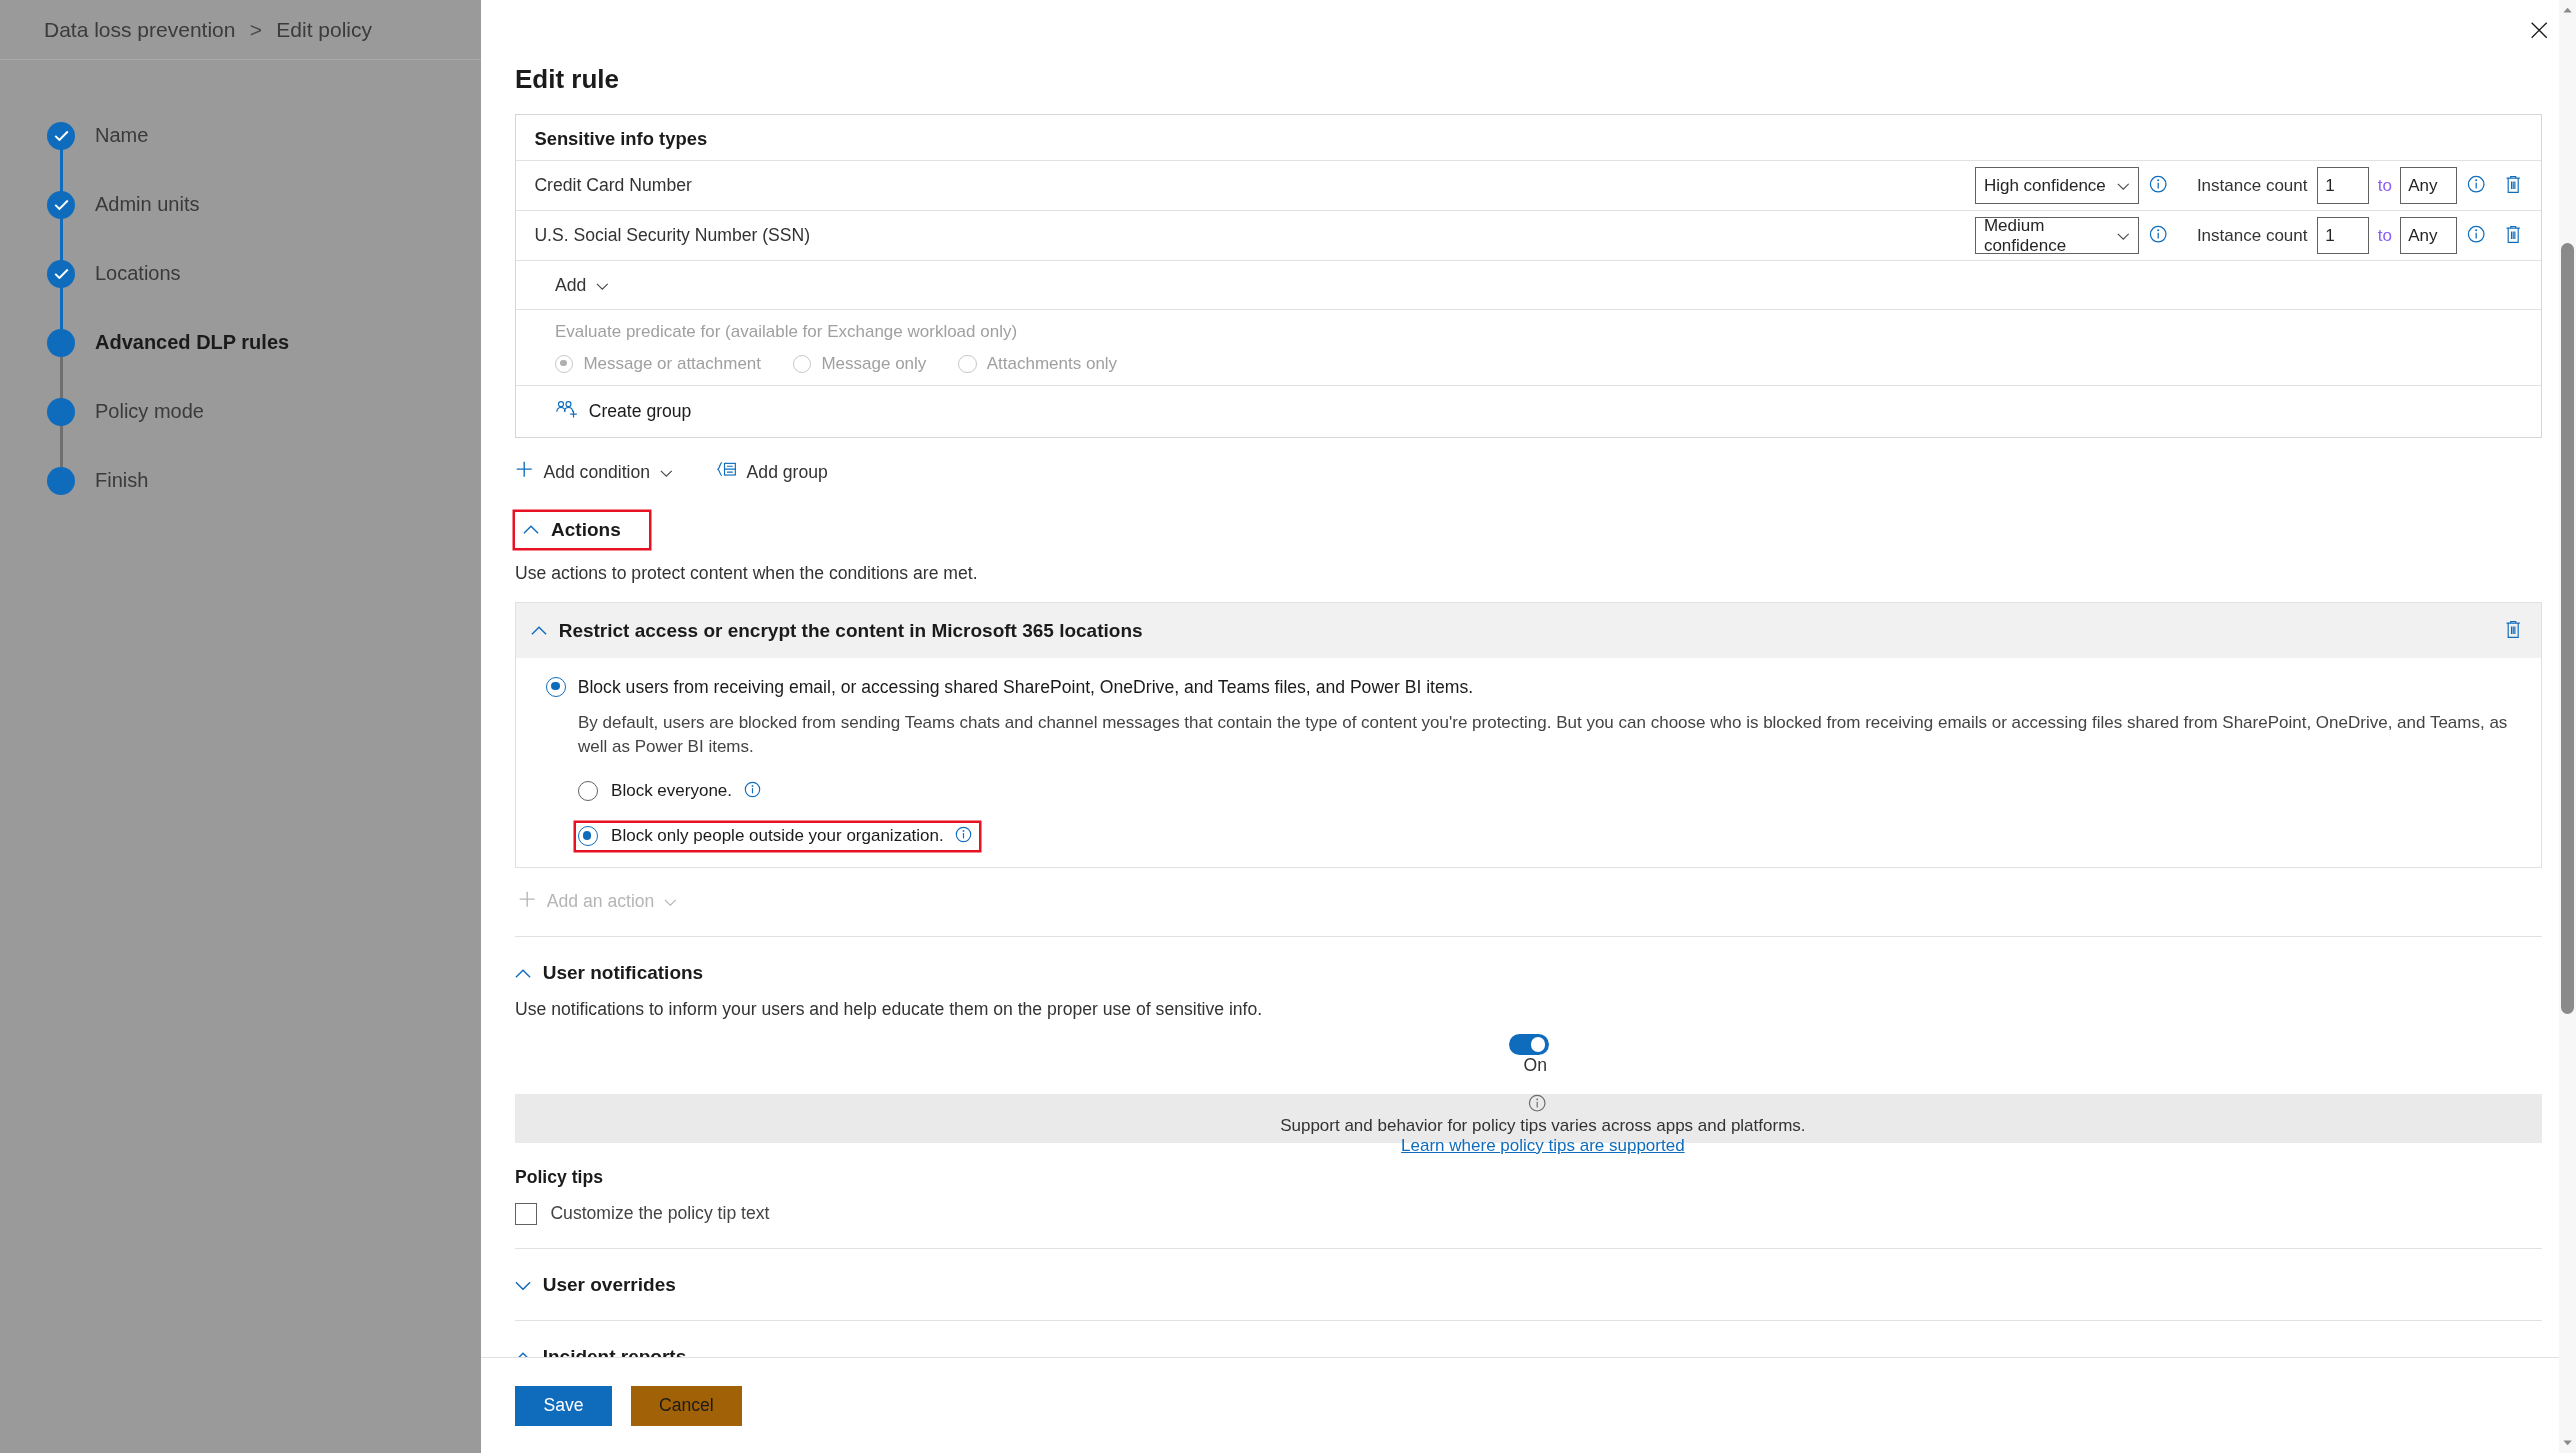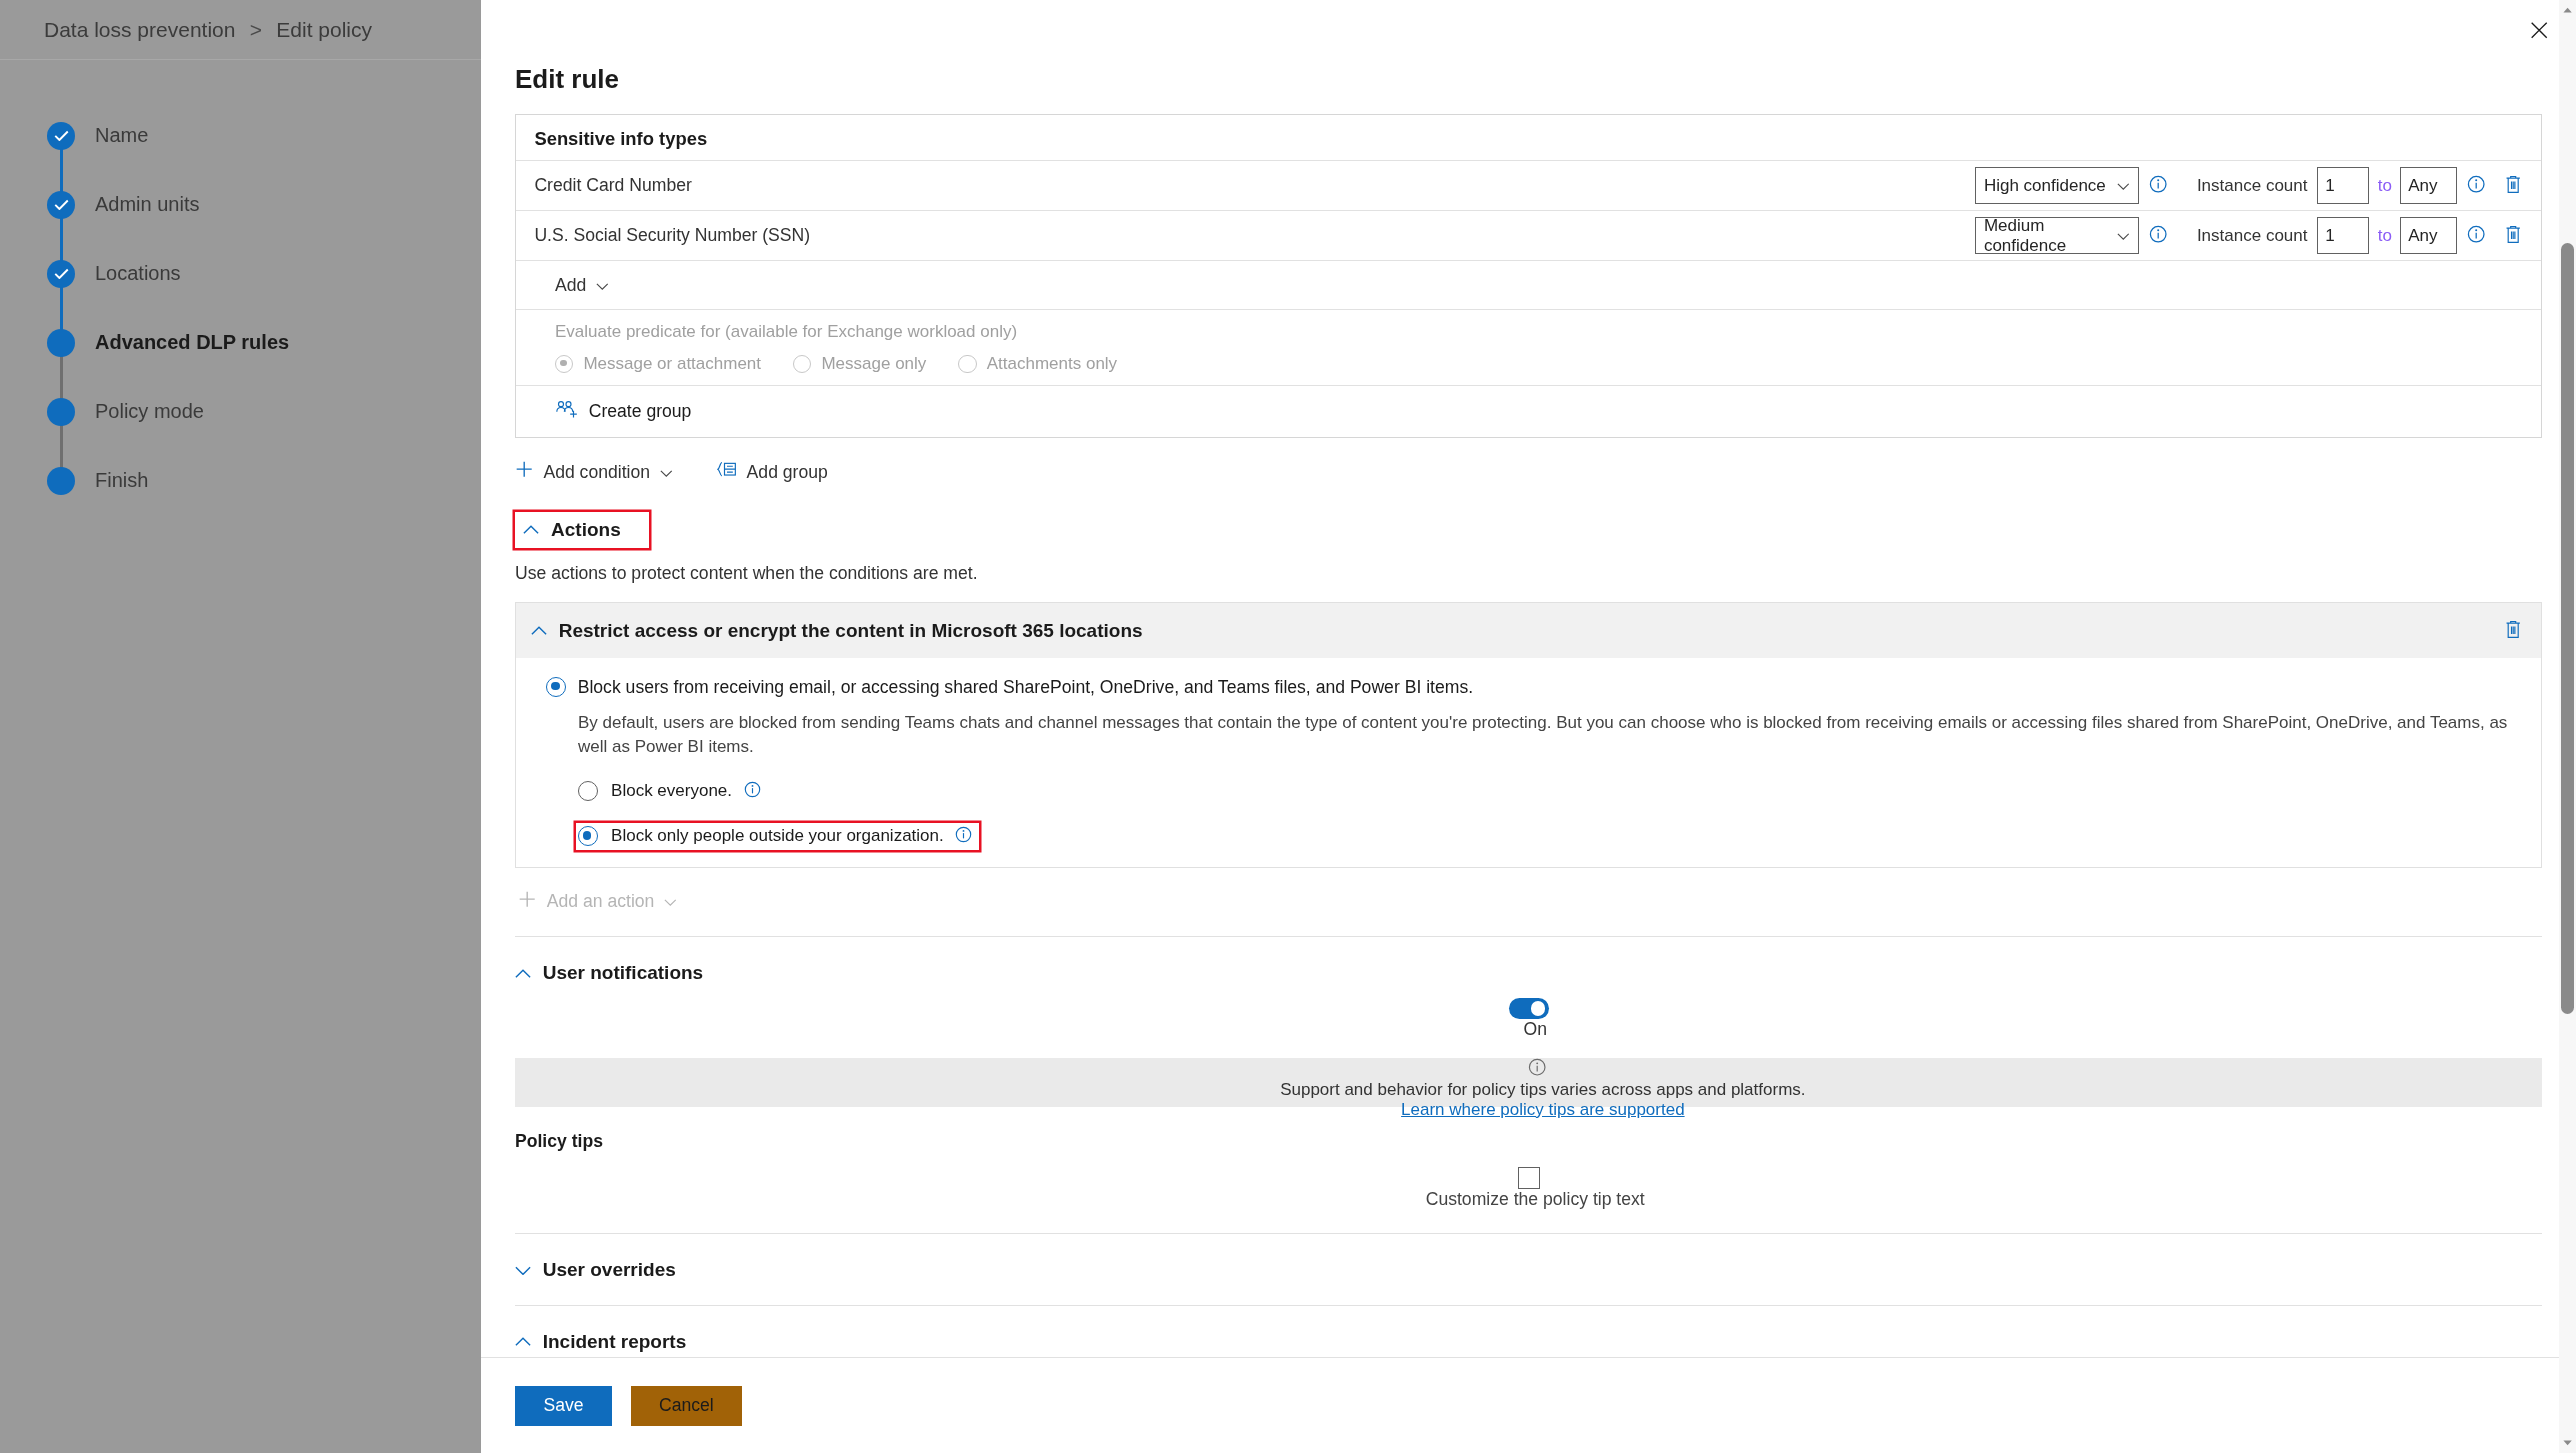--- a/index.html
+++ b/index.html
@@ -171,21 +171,21 @@
   .toggle-row .st { margin-left: 13.4px; font-size: 17.6px; color: #333; }
 
   .note-bar {
     background: #eaeaea; height: 49px; display: flex; align-items: center;
     padding-left: 17px; margin-top: 18.4px; flex-direction: column;
   }
   .note-bar .t { margin-left: 11.7px; font-size: 17px; color: #333; }
   .note-bar a { margin-left: 11.7px; font-size: 17px; color: #0f6cbd; text-decoration: underline; cursor: pointer; }
 
   .sub-hd { font-size: 17.6px; font-weight: bold; color: #1b1b1b; margin-top: 23.5px; }
-  .chk-row { display: flex; align-items: center; margin-top: 15px; flex-direction: column; }
+  .chk-row { display: flex; align-items: center; margin-top: 15px; }
   .chk { width: 22px; height: 22px; border: 0.8px solid #616161; background: #fff; flex: none; }
   .chk-row .t { margin-left: 13.4px; font-size: 17.6px; color: #444; }
 
   .sev-row { display: flex; align-items: center; margin-top: 15px; }
   .sev-row .lb { font-size: 17.6px; color: #1b1b1b; font-weight: bold; }
   .sev-sel {
     position: relative; width: 164px; height: 39px; border: 0.8px solid #616161;
     background: #fff; display: flex; align-items: center; padding: 0 25px 0 10px;
     font-size: 17px; color: #252525; margin-left: 20px; cursor: pointer;
   }
@@ -495,20 +495,21 @@
 
         <div style="margin-top:25px;">
           <div class="sec-hd">
             <span>
               <svg width="16" height="9.2" viewBox="0 0 19 11">
                   <path d="M1 10 L9.5 1.6 L18 10" stroke="#0f6cbd" stroke-width="1.7" fill="none"></path>
                 </svg>
             </span>
             <span class="txt">User notifications</span>
           </div>
+          <div class="sec-sub">Use notifications to inform your users and help educate them on the proper use of sensitive info.</div>
           <div class="toggle-row">
             <span class="toggle"></span>
             <span class="st">On</span>
           </div>
           <div class="note-bar">
             <span>
               <svg width="18.4" height="18.4" viewBox="0 0 22 22">
                   <circle cx="11" cy="11" r="9.3" stroke="#6b6b6b" stroke-width="1.4" fill="none"></circle>
                   <circle cx="11" cy="6.4" r="1.1" fill="#6b6b6b"></circle>
                   <path d="M11 9.2 V16" stroke="#6b6b6b" stroke-width="1.4"></path>

